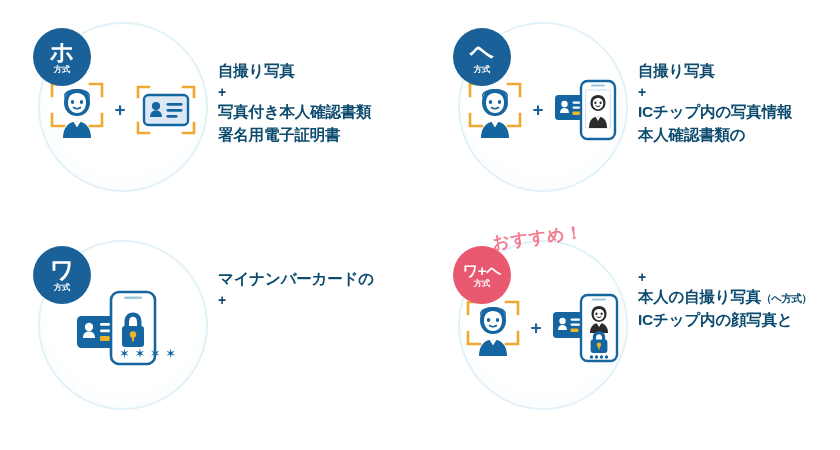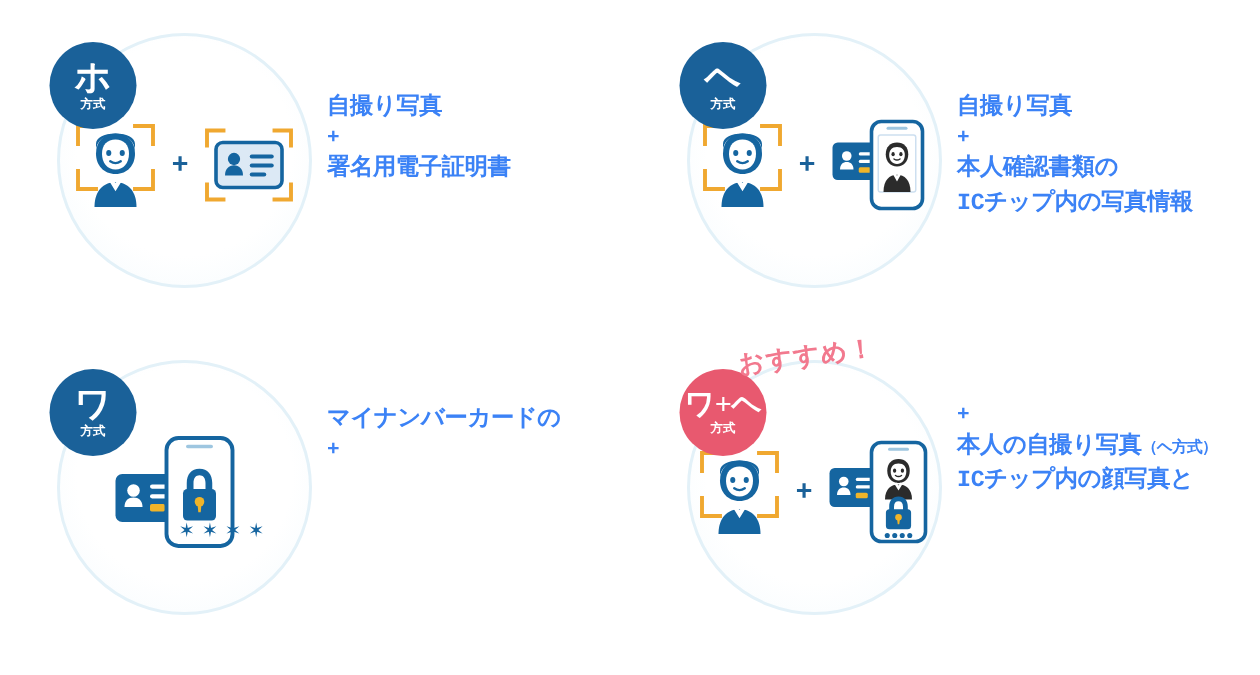--- a/index.html
+++ b/index.html
@@ -37,21 +37,21 @@
     display:flex; flex-direction:column;
     align-items:center; justify-content:center;
     line-height:1;
     z-index:6;
     left:33px; top:28px;
   }
   .badge .bg-main {
     font-size:24px; font-weight:700; letter-spacing:0px;
     margin-bottom:1px;
   }
-  .badge.wide .bg-main { font-size:20px; letter-spacing:-0.3px;font-family:Liberation Serif, serif; }
+  .badge.wide .bg-main { font-size:15px; letter-spacing:-0.3px; }
   .badge .bg-sub { font-size:9px; font-weight:700; transform:scale(.92); }
   .badge.pink { background:#e8596f; }
 
   .osusume {
     position:absolute;
     font-size:17px; font-weight:700;
     color:#f2798e;
     transform:rotate(-7deg);
     letter-spacing:1px;
     white-space:nowrap;
@@ -72,27 +72,26 @@
   .plus-sign {
     color:#1a6199; font-size:19px; font-weight:700; line-height:1;
     padding-bottom:2px;
   }
 
   
   .textblock {
     position:absolute;
     left:218px; top:60px;
     width:200px;
-    color:#3b82f6;
+    color:#0c4a6e;
     font-size:15.5px;
     font-weight:700;
     line-height:1.47;
     letter-spacing:-0.2px;
     white-space:nowrap;
-    font-family:Liberation Mono, monospace;
   }
   .panel-bl .textblock, .panel-br .textblock { top:50px; }
   .textblock .plusline {
     font-size:14px; font-weight:700; line-height:1.3;
   }
   .textblock .note {
     font-size:10.5px; font-weight:700; letter-spacing:-0.5px;
   }
   svg { display:block; overflow:visible; }
 </style>
@@ -147,20 +146,21 @@
           <rect x="31.5" y="19" width="16" height="2.7" rx="1.35" fill="#1565a0"></rect>
           <rect x="31.5" y="25" width="16" height="2.7" rx="1.35" fill="#1565a0"></rect>
           <rect x="31.5" y="31" width="11" height="2.7" rx="1.35" fill="#1565a0"></rect>
         </svg>
       </span>
     </div>
 
     <div class="textblock">
       <div>自撮り写真</div>
       <div class="plusline">+</div>
+      <div>写真付き本人確認書類</div>
       <div>署名用電子証明書</div>
     </div>
   </div>
 
   <div class="panel panel-tr">
     <div class="halo"></div>
 
     <div class="badge">
       <span class="bg-main">ヘ</span>
       <span class="bg-sub">方式</span>
@@ -205,22 +205,22 @@
           <path d="M43,28 Q45,29.4 47,28" stroke="#2b2b2b" stroke-width="1" fill="none" stroke-linecap="round"></path>
           <path d="M36,50 C36,42 40,38.5 45,38.5 C50,38.5 54,42 54,50 Z" fill="#2b2b2b"></path>
           <path d="M42.2,38 L45,43 L47.8,38 L46.4,37 L45,39.2 L43.6,37 Z" fill="#ffffff"></path>
         </svg>
       </span>
     </div>
 
     <div class="textblock">
       <div>自撮り写真</div>
       <div class="plusline">+</div>
+      <div>ICチップ内の写真情報</div>
       <div>本人確認書類の</div>
-      <div>ICチップ内の写真情報</div>
     </div>
   </div>
 
   <div class="panel panel-bl">
     <div class="halo"></div>
 
     <div class="badge">
       <span class="bg-main">ワ</span>
       <span class="bg-sub">方式</span>
     </div>

